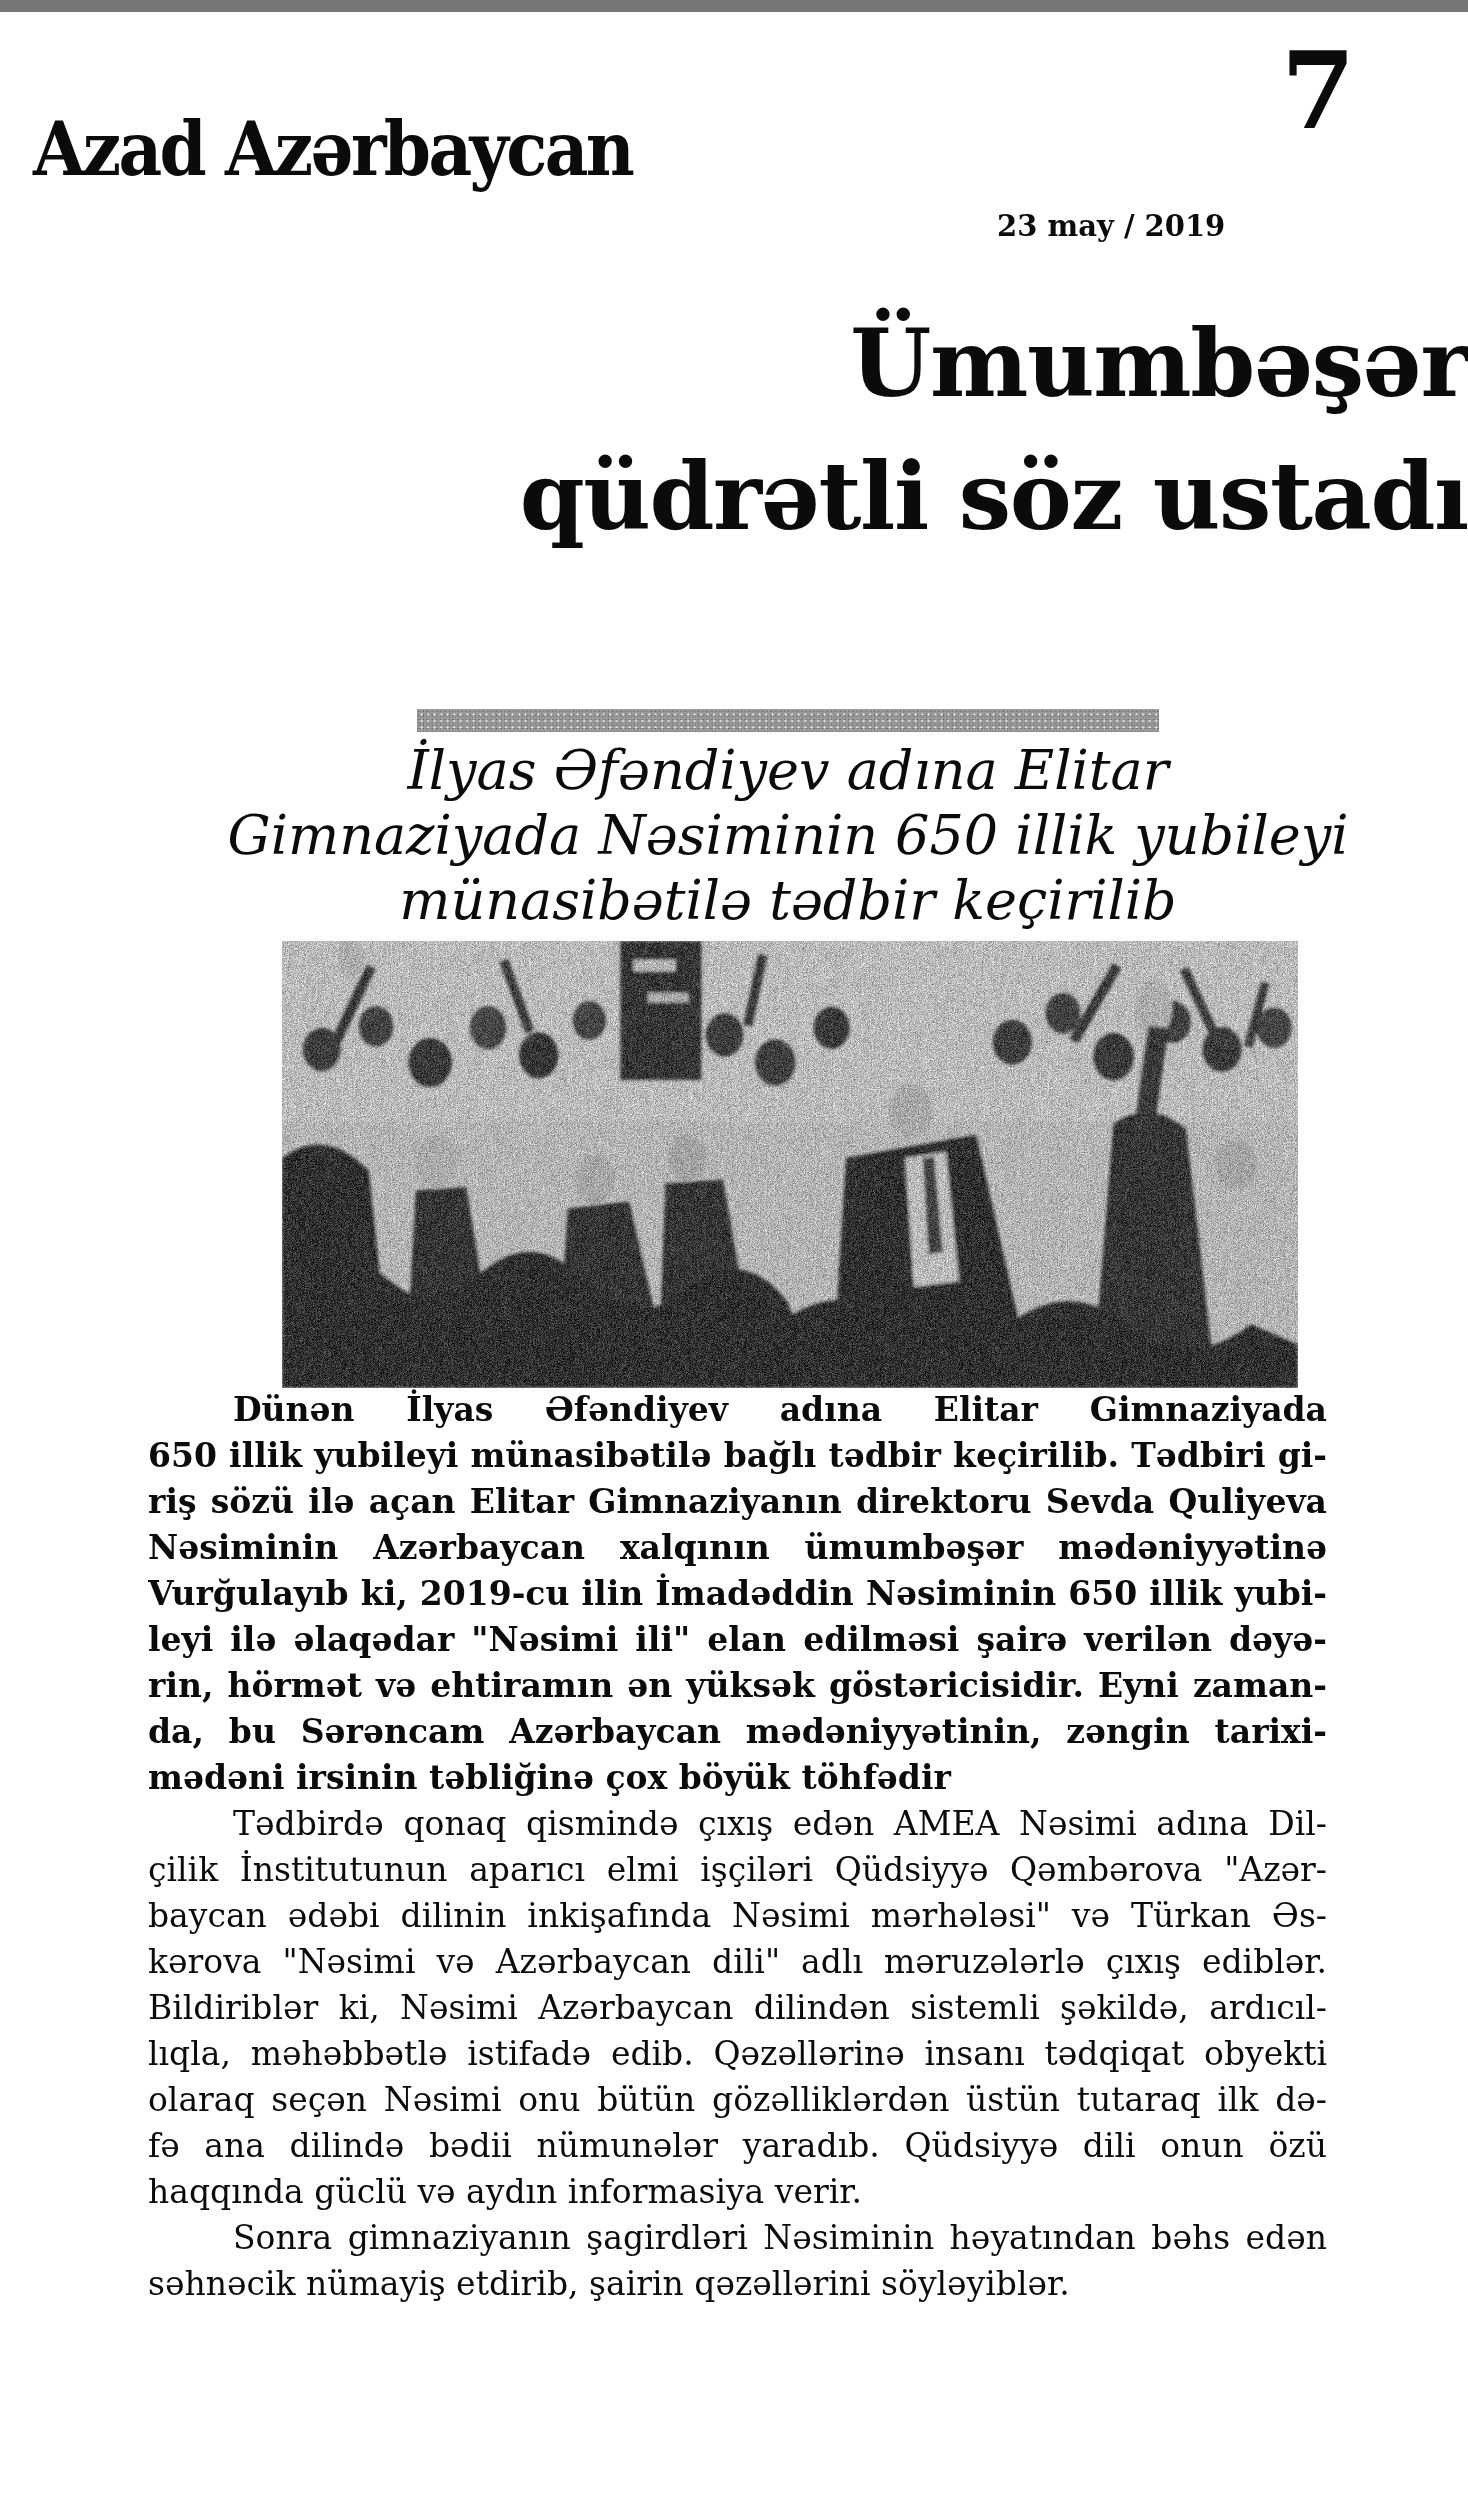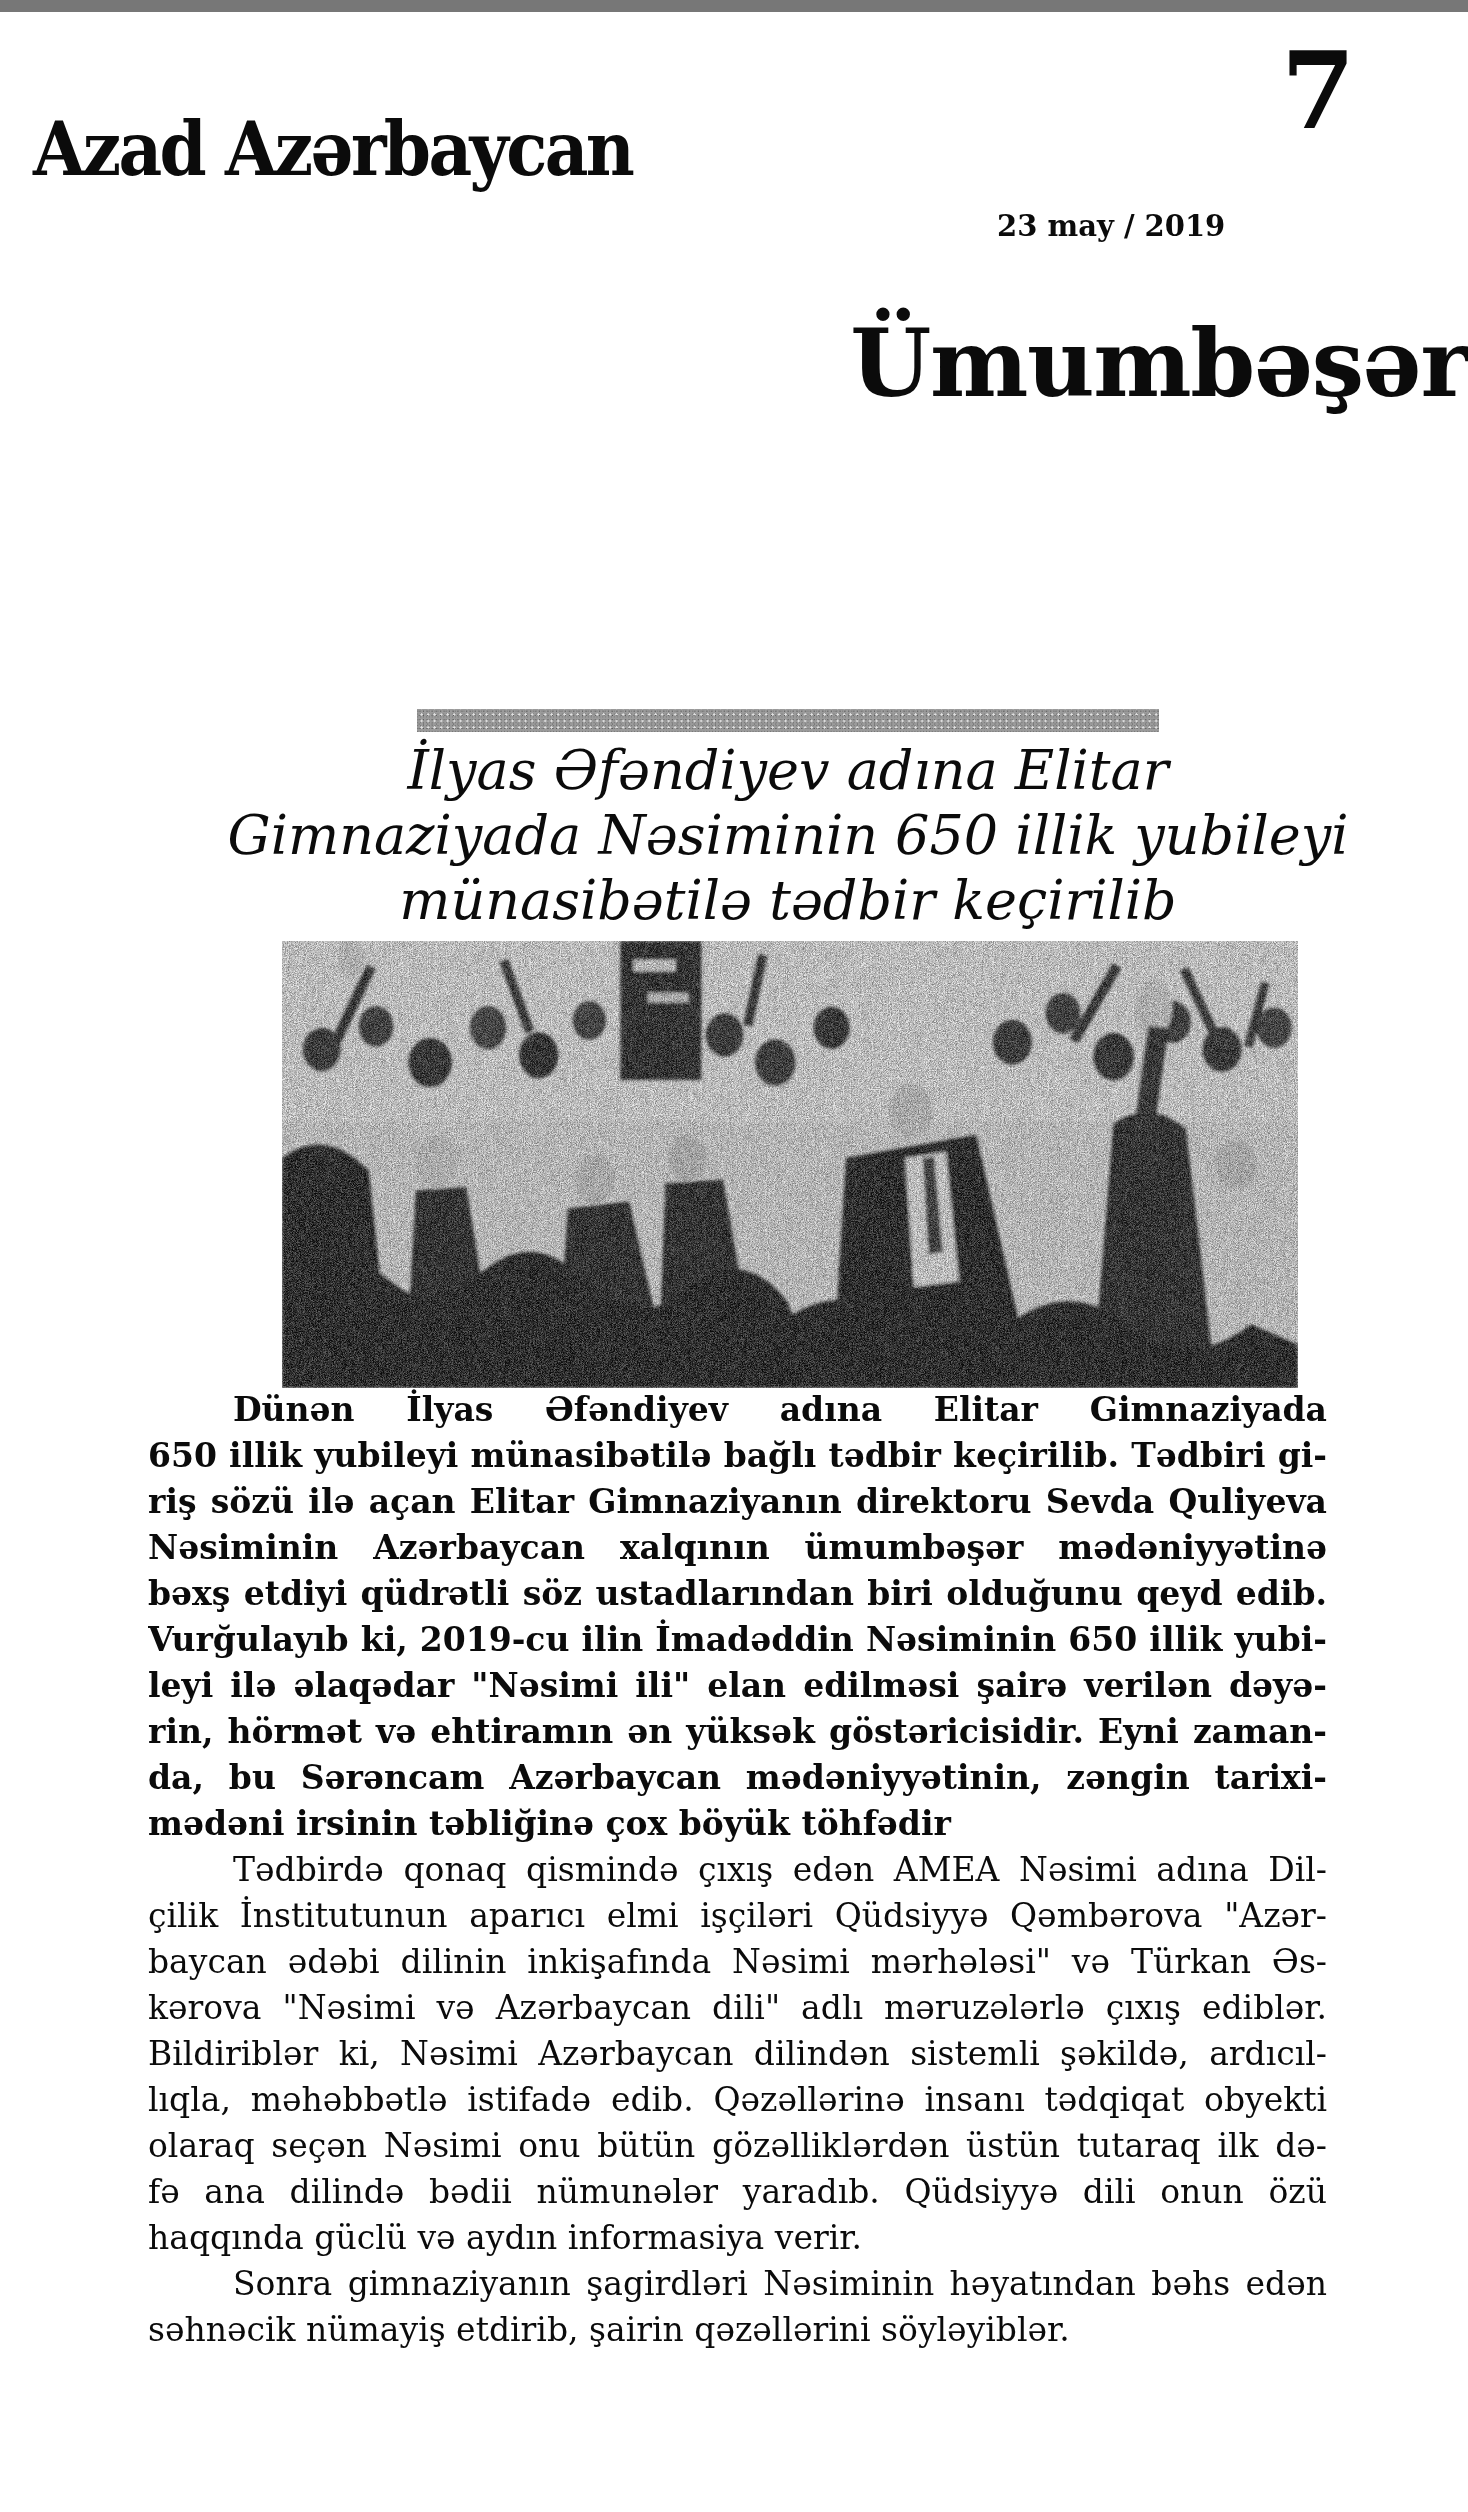--- a/index.html
+++ b/index.html
@@ -46,20 +46,21 @@
 <body>
 
 <div class="page">
 
   <div class="masthead">Azad Azərbaycan</div>
   <div class="pagenum">7</div>
   <div class="date">23 may / 2019</div>
 
   <div class="headline">
     <div>Ümumbəşər</div>
+    <div>qüdrətli söz ustadı</div>
   </div>
 
   <div class="rule"></div>
 
   <div class="subheadline">
     <div>İlyas Əfəndiyev adına Elitar</div>
     <div>Gimnaziyada Nəsiminin 650 illik yubileyi</div>
     <div>münasibətilə tədbir keçirilib</div>
   </div>
 
@@ -138,21 +139,20 @@
       <rect width="1405" height="618" filter="url(#grainB)" opacity="0.45"></rect>
       <rect width="1405" height="618" filter="url(#grainW)" opacity="0.35"></rect>
     </svg>
   </div>
 
   <div class="bodytext">
     <div class="bl b ind">Dünən İlyas Əfəndiyev adına Elitar Gimnaziyada Nəsiminin</div>
     <div class="bl b">650 illik yubileyi münasibətilə bağlı tədbir keçirilib. Tədbiri gi-</div>
     <div class="bl b">riş sözü ilə açan Elitar Gimnaziyanın direktoru Sevda Quliyeva</div>
     <div class="bl b">Nəsiminin Azərbaycan xalqının ümumbəşər mədəniyyətinə</div>
-    <div class="bl b">bəxş etdiyi qüdrətli söz ustadlarından biri olduğunu qeyd edib.</div>
     <div class="bl b">Vurğulayıb ki, 2019-cu ilin İmadəddin Nəsiminin 650 illik yubi-</div>
     <div class="bl b">leyi ilə əlaqədar "Nəsimi ili" elan edilməsi şairə verilən dəyə-</div>
     <div class="bl b">rin, hörmət və ehtiramın ən yüksək göstəricisidir. Eyni zaman-</div>
     <div class="bl b">da, bu Sərəncam Azərbaycan mədəniyyətinin, zəngin tarixi-</div>
     <div class="bl b ll">mədəni irsinin təbliğinə çox böyük töhfədir</div>
 
     <div class="bl ind">Tədbirdə qonaq qismində çıxış edən AMEA Nəsimi adına Dil-</div>
     <div class="bl">çilik İnstitutunun aparıcı elmi işçiləri Qüdsiyyə Qəmbərova "Azər-</div>
     <div class="bl">baycan ədəbi dilinin inkişafında Nəsimi mərhələsi" və Türkan Əs-</div>
     <div class="bl">kərova "Nəsimi və Azərbaycan dili" adlı məruzələrlə çıxış ediblər.</div>

